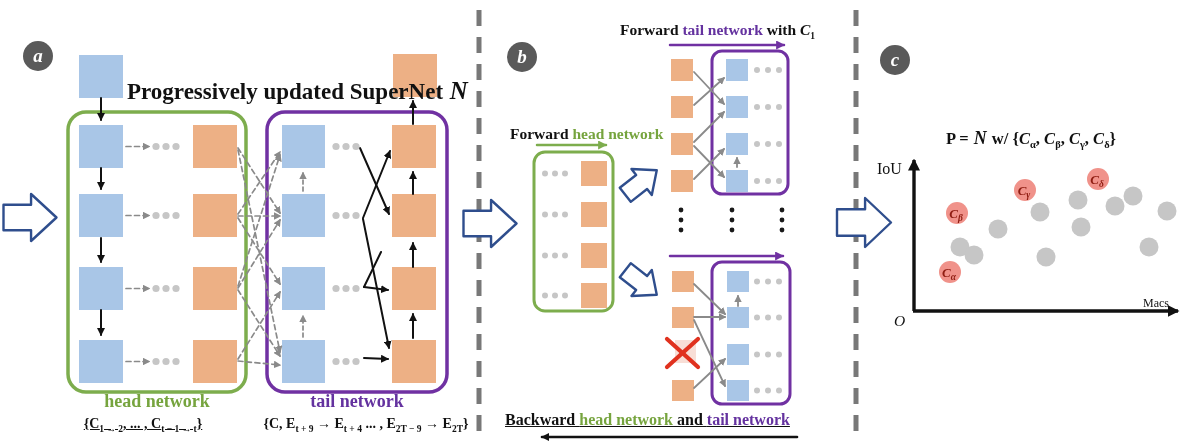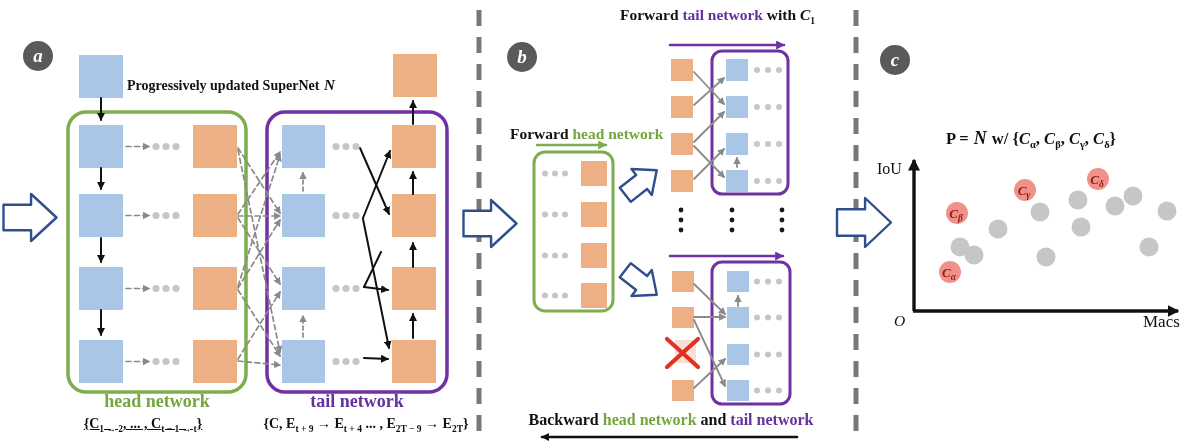--- a/index.html
+++ b/index.html
@@ -5,21 +5,21 @@
   html,body{margin:0;padding:0;background:#fff;}
   #canvas{position:relative;width:1196px;height:444px;background:#ffffff;overflow:hidden;
           font-family:"Liberation Serif","DejaVu Serif",serif;color:#111;}
   #art{position:absolute;left:0;top:0;z-index:5;}
   .t{position:absolute;white-space:nowrap;z-index:10;color:#111;}
   .badge{position:absolute;z-index:10;width:30px;height:30px;border-radius:50%;background:#5a5a5a;
          color:#fff;display:flex;align-items:center;justify-content:center;
          font-style:italic;font-weight:700;font-size:19px;}
   .green{color:#76a43e;}
   .purple{color:#64329f;}
-  .supernet{left:127px;top:77px;font-size:14px;font-weight:700;}
+  .supernet{left:127px;top:77px;font-size:23px;font-weight:700;}
   .scriptN{font-style:italic;font-weight:700;font-size:108%;padding:0 1px;}
   .hlabel{top:391px;font-size:18px;font-weight:700;text-align:center;}
   .formula{top:416px;font-size:14px;font-weight:600;text-align:center;}
   .formula sub, .btxt sub, .ctitle sub{font-size:9.5px;}
   .btxt{font-size:15.5px;font-weight:700;}
   .btxt i, .ctitle i{font-style:italic;font-weight:600;}
   .ctitle{left:946px;top:128px;font-size:16.5px;font-weight:700;}
   .ctitle sub{font-size:10.5px;font-weight:600;}
   .axlab{font-size:16px;}
   .origin{font-style:italic;font-size:15.5px;}
@@ -256,24 +256,24 @@
 
   <div class="t hlabel green" style="left:68px;width:178px;">head network</div>
   <div class="t hlabel purple" style="left:267px;width:180px;">tail network</div>
 
   <div class="t formula" style="left:44px;width:198px;text-decoration:underline;"><span>{C</span><sub>1 → 2</sub><span>, ... , C</span><sub>t − 1 → t</sub><span>}</span></div>
 
   <div class="t formula" style="left:250px;width:232px;"><span>{C, E</span><sub>t + 9</sub><span> → E</span><sub>t + 4</sub><span> ... , E</span><sub>2T − 9</sub><span> → E</span><sub>2T</sub><span>}</span></div>
 
   <div class="t btxt" style="left:510px;top:125px;"><span>Forward </span><span class="green">head network</span></div>
 
-  <div class="t btxt" style="left:620px;top:6px;"><span>Forward </span><span class="purple">tail network</span><span> with </span><i>C</i><sub>1</sub></div>
-
-
-  <div class="t btxt" style="left:505px;top:411px;width:332px;text-align:center;font-size:16px;"><span>Backward </span><span class="green">head network</span><span> and </span><span class="purple">tail network</span></div>
+  <div class="t btxt" style="left:620px;top:21px;"><span>Forward </span><span class="purple">tail network</span><span> with </span><i>C</i><sub>1</sub></div>
+
+
+  <div class="t btxt" style="left:505px;top:411px;width:332px;text-align:left;font-size:16px;text-decoration:underline;"><span>Backward </span><span class="green">head network</span><span> and </span><span class="purple">tail network</span></div>
 
   <div class="t ctitle"><span>P = </span><span class="scriptN">N</span><span> w/ {</span><span id="c-set"><i>C</i><sub>α</sub>, <i>C</i><sub>β</sub>, <i>C</i><sub>γ</sub>, <i>C</i><sub>δ</sub></span><span>}</span></div>
 
   <div class="t axlab" style="left:877px;top:160px;">IoU</div>
-  <div class="t axlab" style="left:1143px;top:312px;font-size:17px;text-align:right;">Macs</div>
+  <div class="t axlab" style="left:1143px;top:296px;font-size:12px;text-align:right;">Macs</div>
   <div class="t origin" style="left:894px;top:312px;">O</div>
 
 </div>
 
 </body></html>

